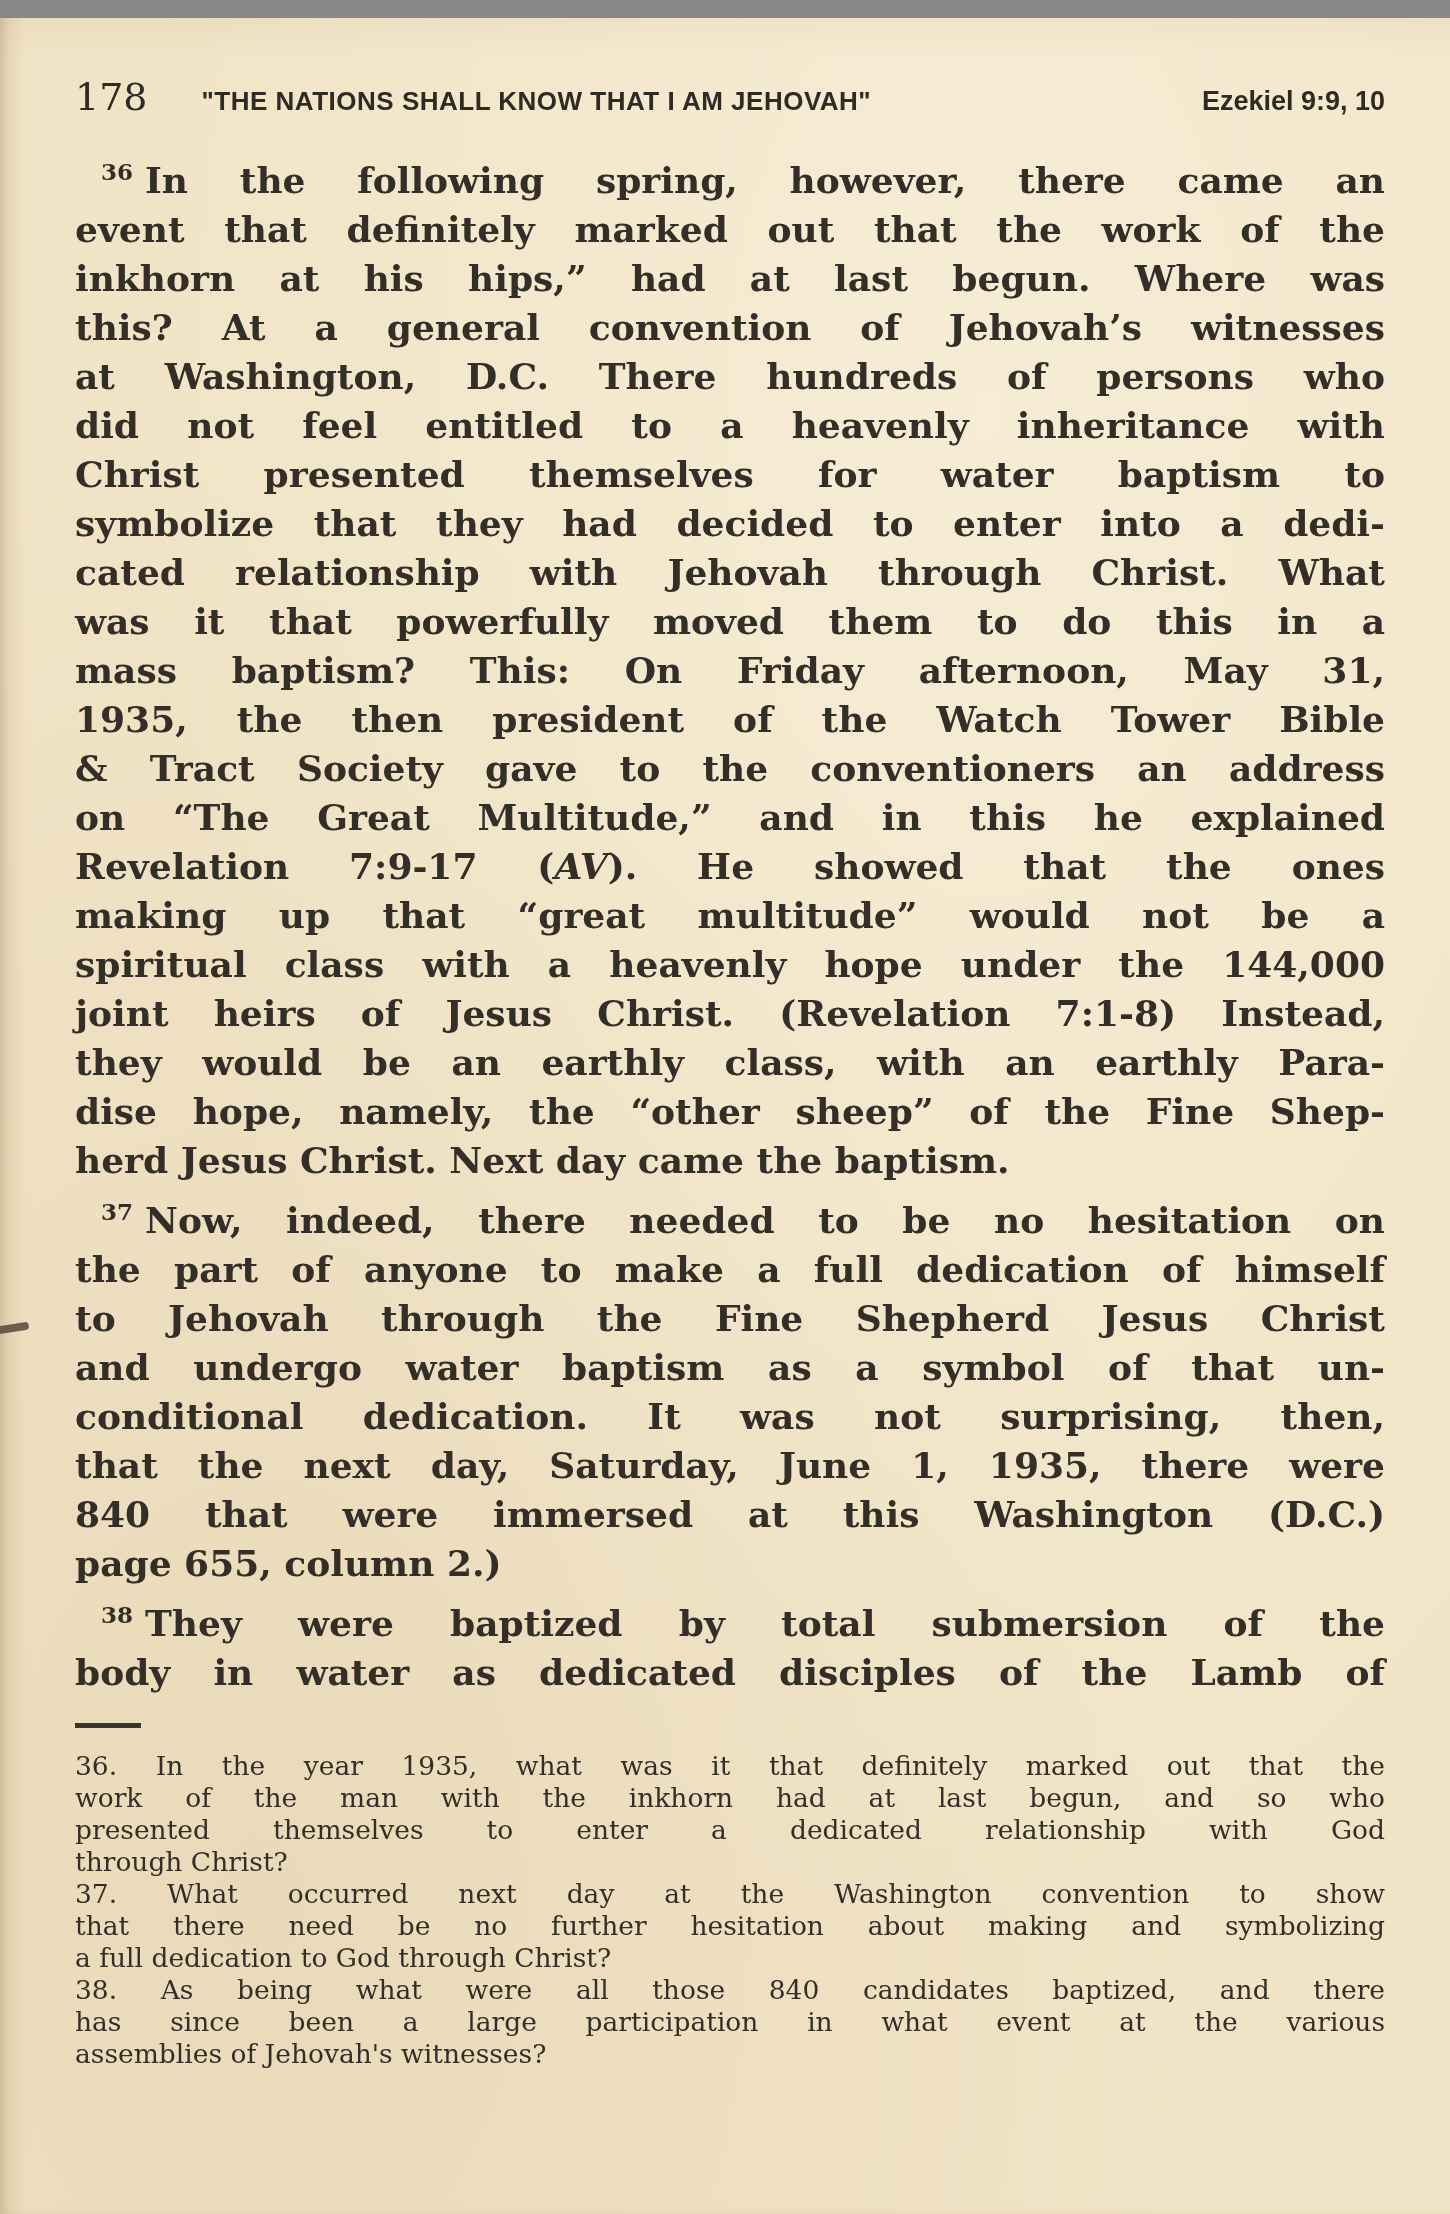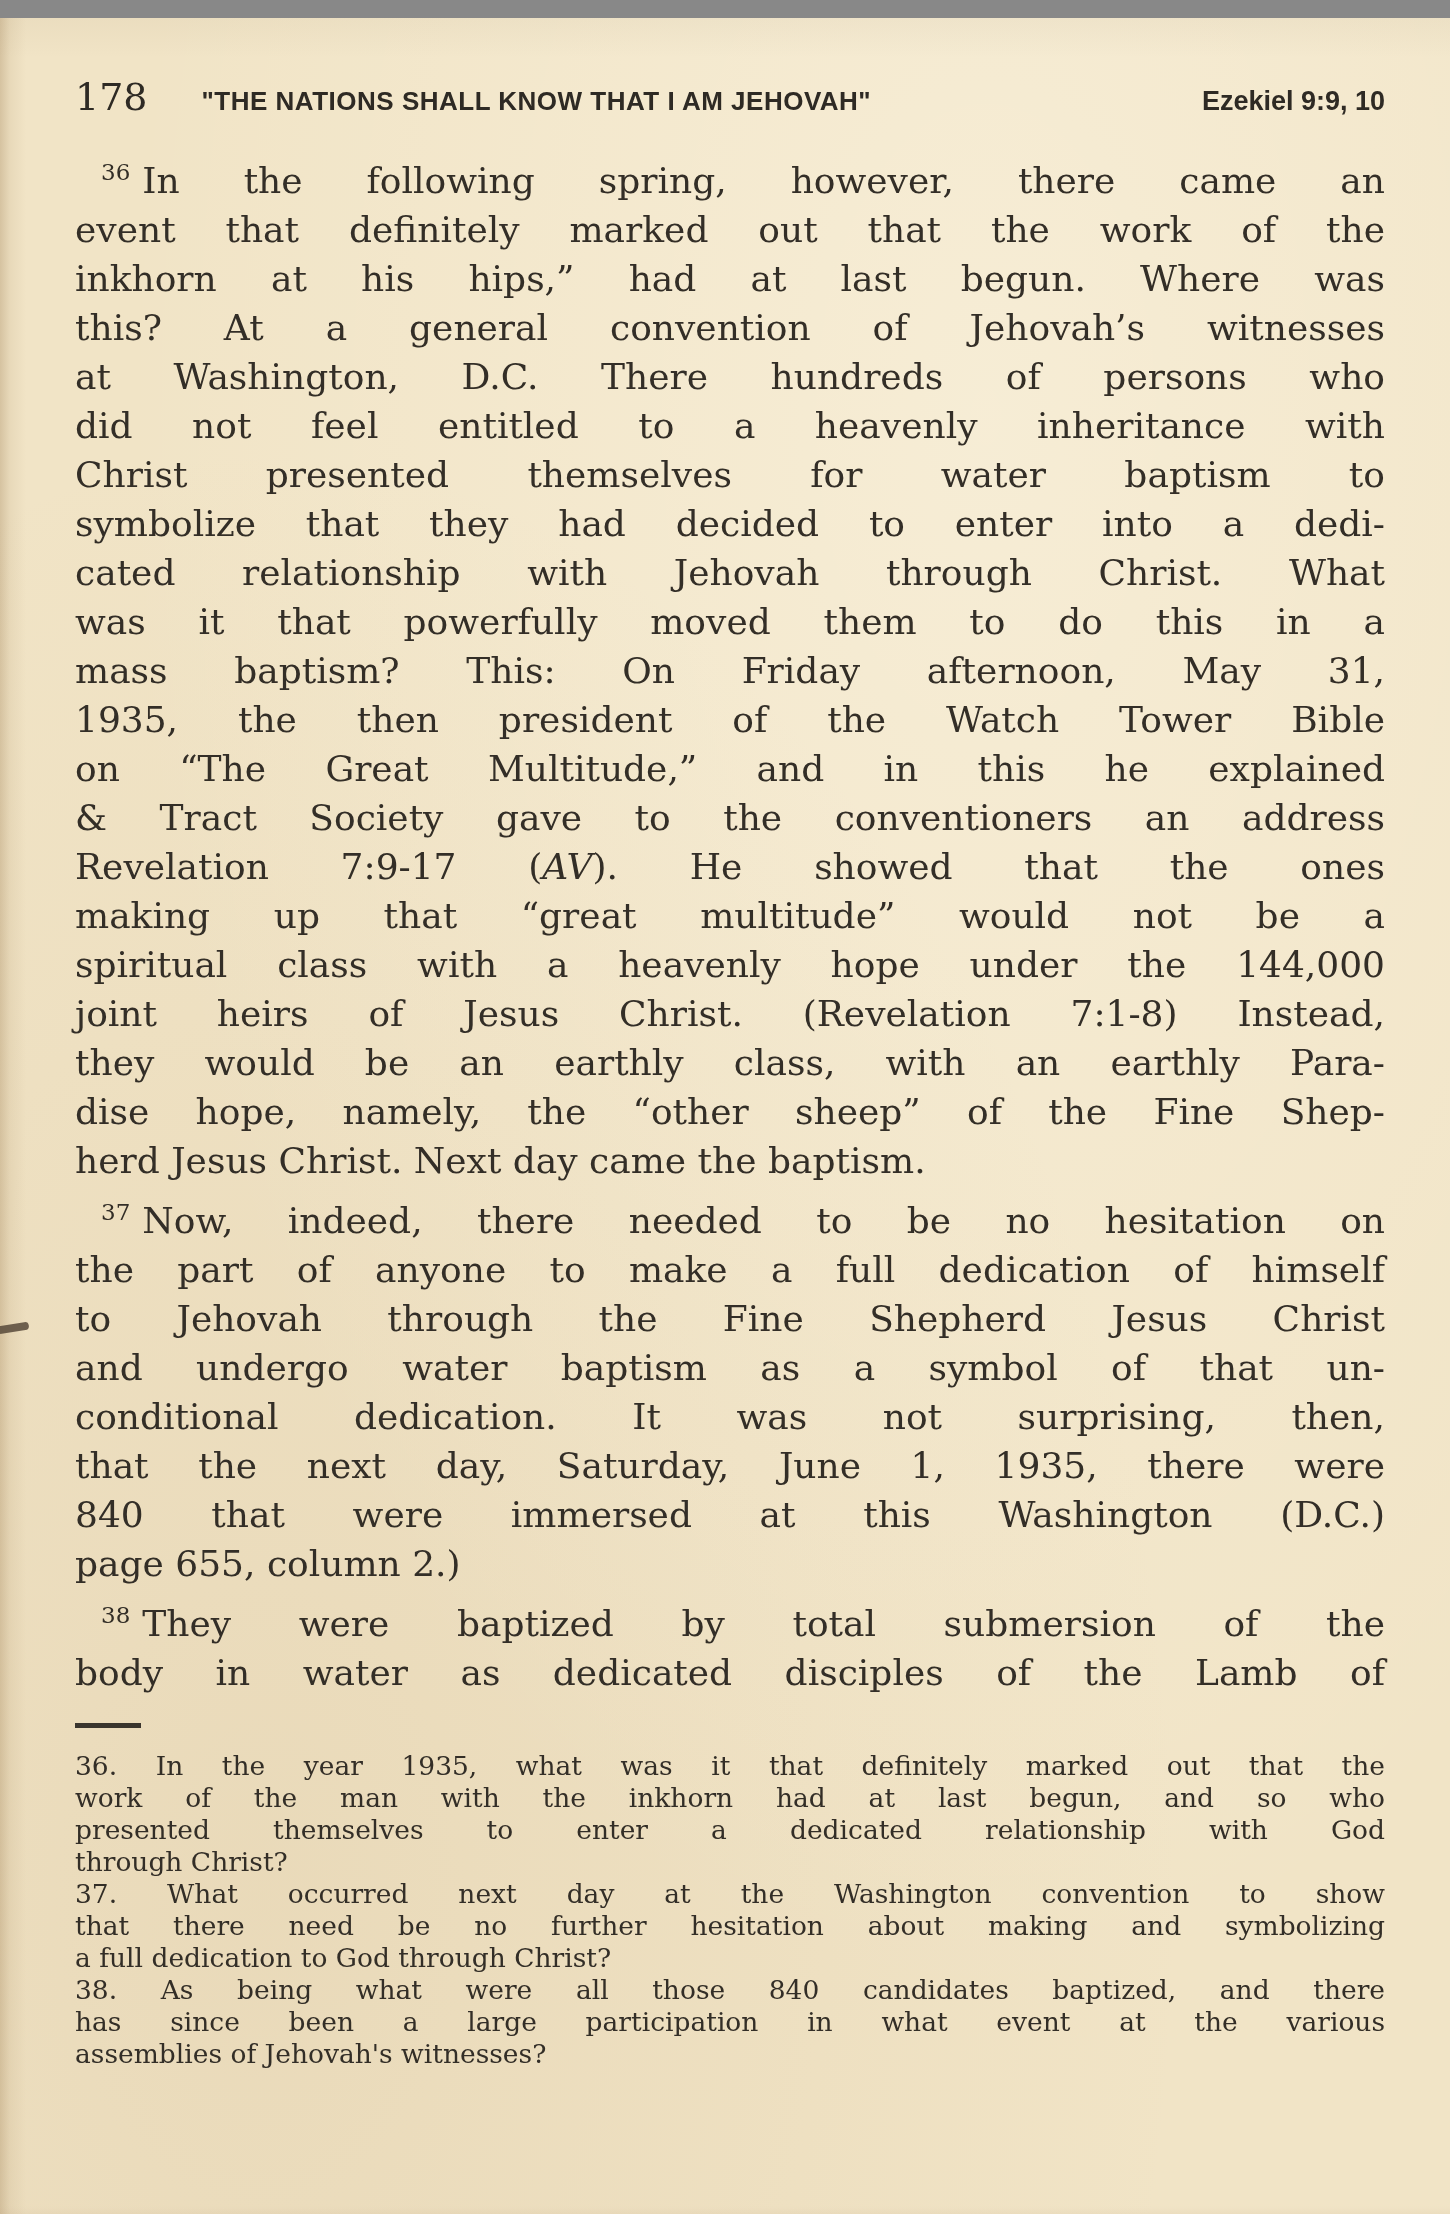--- a/index.html
+++ b/index.html
@@ -21,21 +21,21 @@
 
   .header {
     display:flex; align-items:baseline;
     line-height:42px; color:#2e2a24;
     font-family:"Liberation Sans", sans-serif;
   }
   .pagenum { font-family:"DejaVu Serif", serif; font-size:38px; font-weight:normal; }
   .htitle  { font-weight:bold; font-size:26px; margin-left:54px; letter-spacing:0.5px; }
   .hscript { font-weight:bold; font-size:27px; margin-left:auto;text-align:right; }
 
-  .bodytext { margin-top:34px; font-size:36px; line-height:49px; }
+  .bodytext { margin-top:34px; font-size:36px; line-height:49px;font-weight:bold; }
   .tline { text-align:justify; text-align-last:justify; }
   .tline.last { text-align-last:left; }
   .para .tline:first-child { text-indent:26px; }
   .para + .para { margin-top:11px; }
   sup.pmark { font-size:23px; line-height:0; vertical-align:13px; margin-right:12px; }
   .it { font-style:italic; }
 
   .fnrule { width:66px; height:5px; background:#3a352d; margin:26px 0 22px 0; }
   .footnotes { font-size:26.5px; line-height:32px; }
   .footnotes .tline { text-align:justify; text-align-last:justify; }
@@ -73,22 +73,22 @@
           <div class="tline"><span>inkhorn at his hips,” had at last begun. Where was</span></div>
           <div class="tline"><span>this? At a general convention of Jehovah’s witnesses</span></div>
           <div class="tline"><span>at Washington, D.C. There hundreds of persons who</span></div>
           <div class="tline"><span>did not feel entitled to a heavenly inheritance with</span></div>
           <div class="tline"><span>Christ presented themselves for water baptism to</span></div>
           <div class="tline"><span>symbolize that they had decided to enter into a dedi-</span></div>
           <div class="tline"><span>cated relationship with Jehovah through Christ. What</span></div>
           <div class="tline"><span>was it that powerfully moved them to do this in a</span></div>
           <div class="tline"><span>mass baptism? This: On Friday afternoon, May 31,</span></div>
           <div class="tline"><span>1935, the then president of the Watch Tower Bible</span></div>
+          <div class="tline"><span>&amp; Tract Society gave to the conventioners an address</span></div>
           <div class="tline"><span>on “The Great Multitude,” and in this he explained</span></div>
-          <div class="tline"><span>&amp; Tract Society gave to the conventioners an address</span></div>
           <div class="tline"><span>Revelation 7:9-17 (</span><span class="it">AV</span><span>). He showed that the ones</span></div>
           <div class="tline"><span>making up that “great multitude” would not be a</span></div>
           <div class="tline"><span>spiritual class with a heavenly hope under the 144,000</span></div>
           <div class="tline"><span>joint heirs of Jesus Christ. (Revelation 7:1-8) Instead,</span></div>
           <div class="tline"><span>they would be an earthly class, with an earthly Para-</span></div>
           <div class="tline"><span>dise hope, namely, the “other sheep” of the Fine Shep-</span></div>
           <div class="tline last"><span>herd Jesus Christ. Next day came the baptism.</span></div>
         </div>
         <div class="para">
           <div class="tline"><sup class="pmark">37</sup><span>Now, indeed, there needed to be no hesitation on</span></div>

